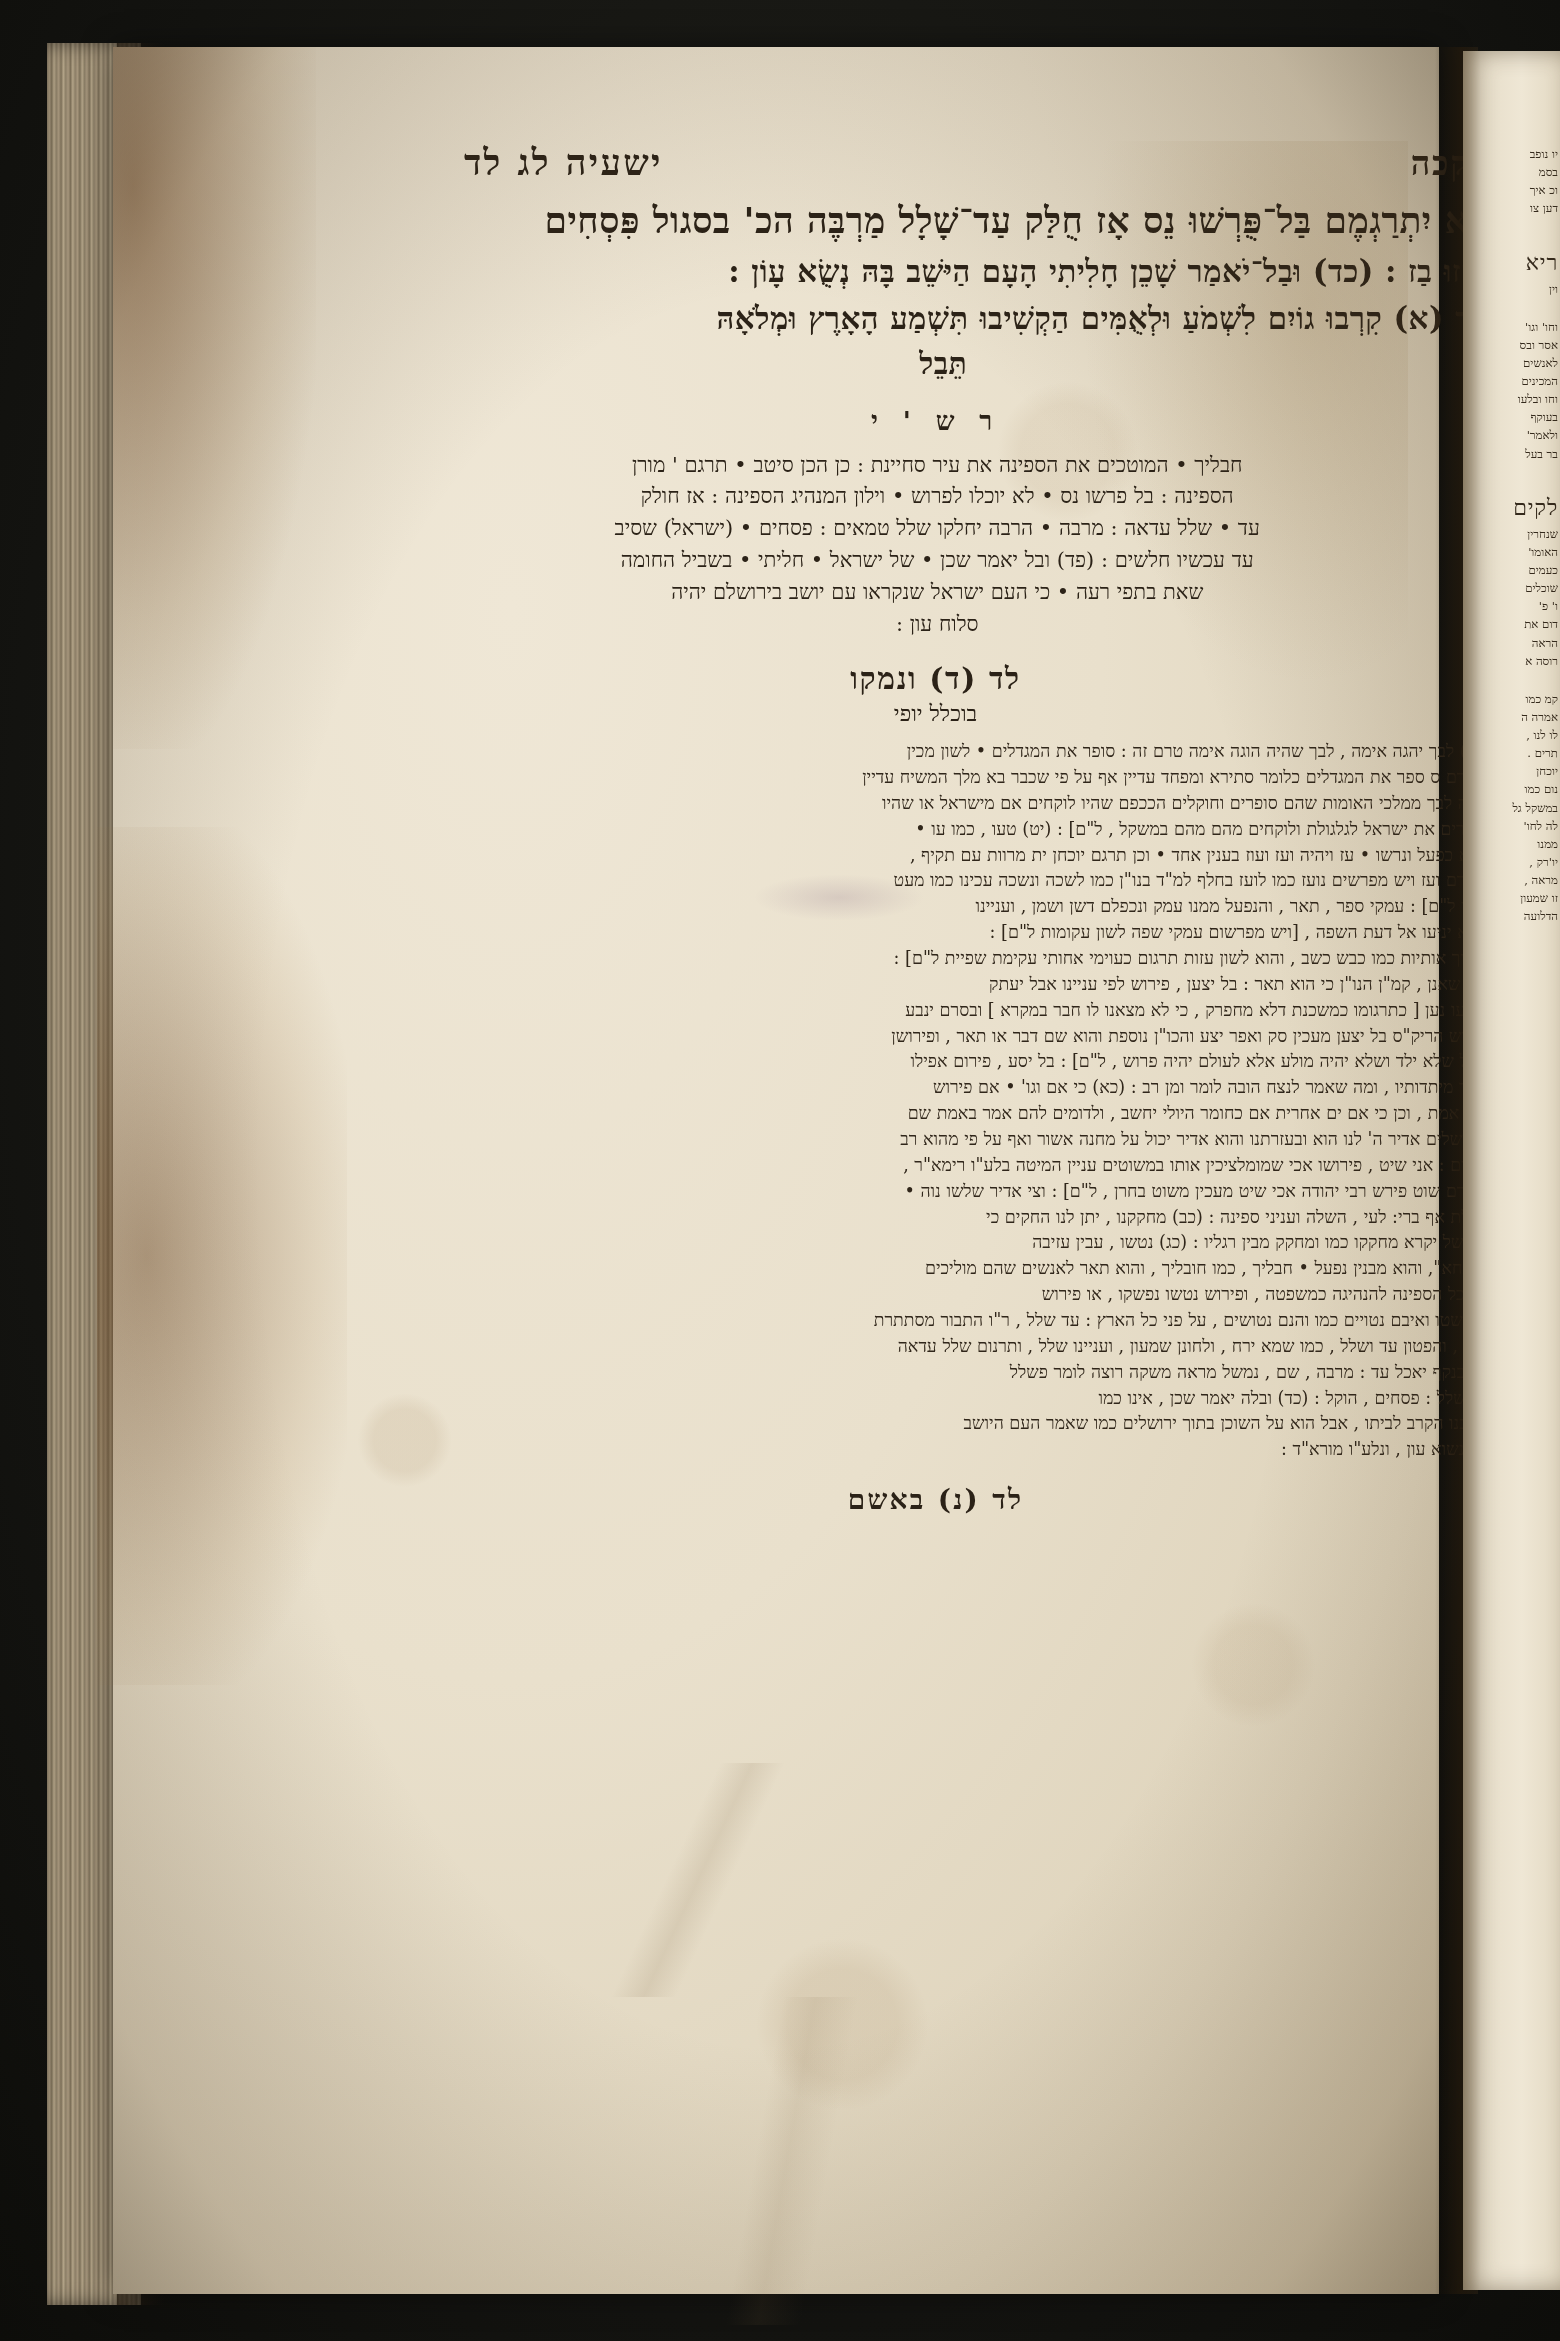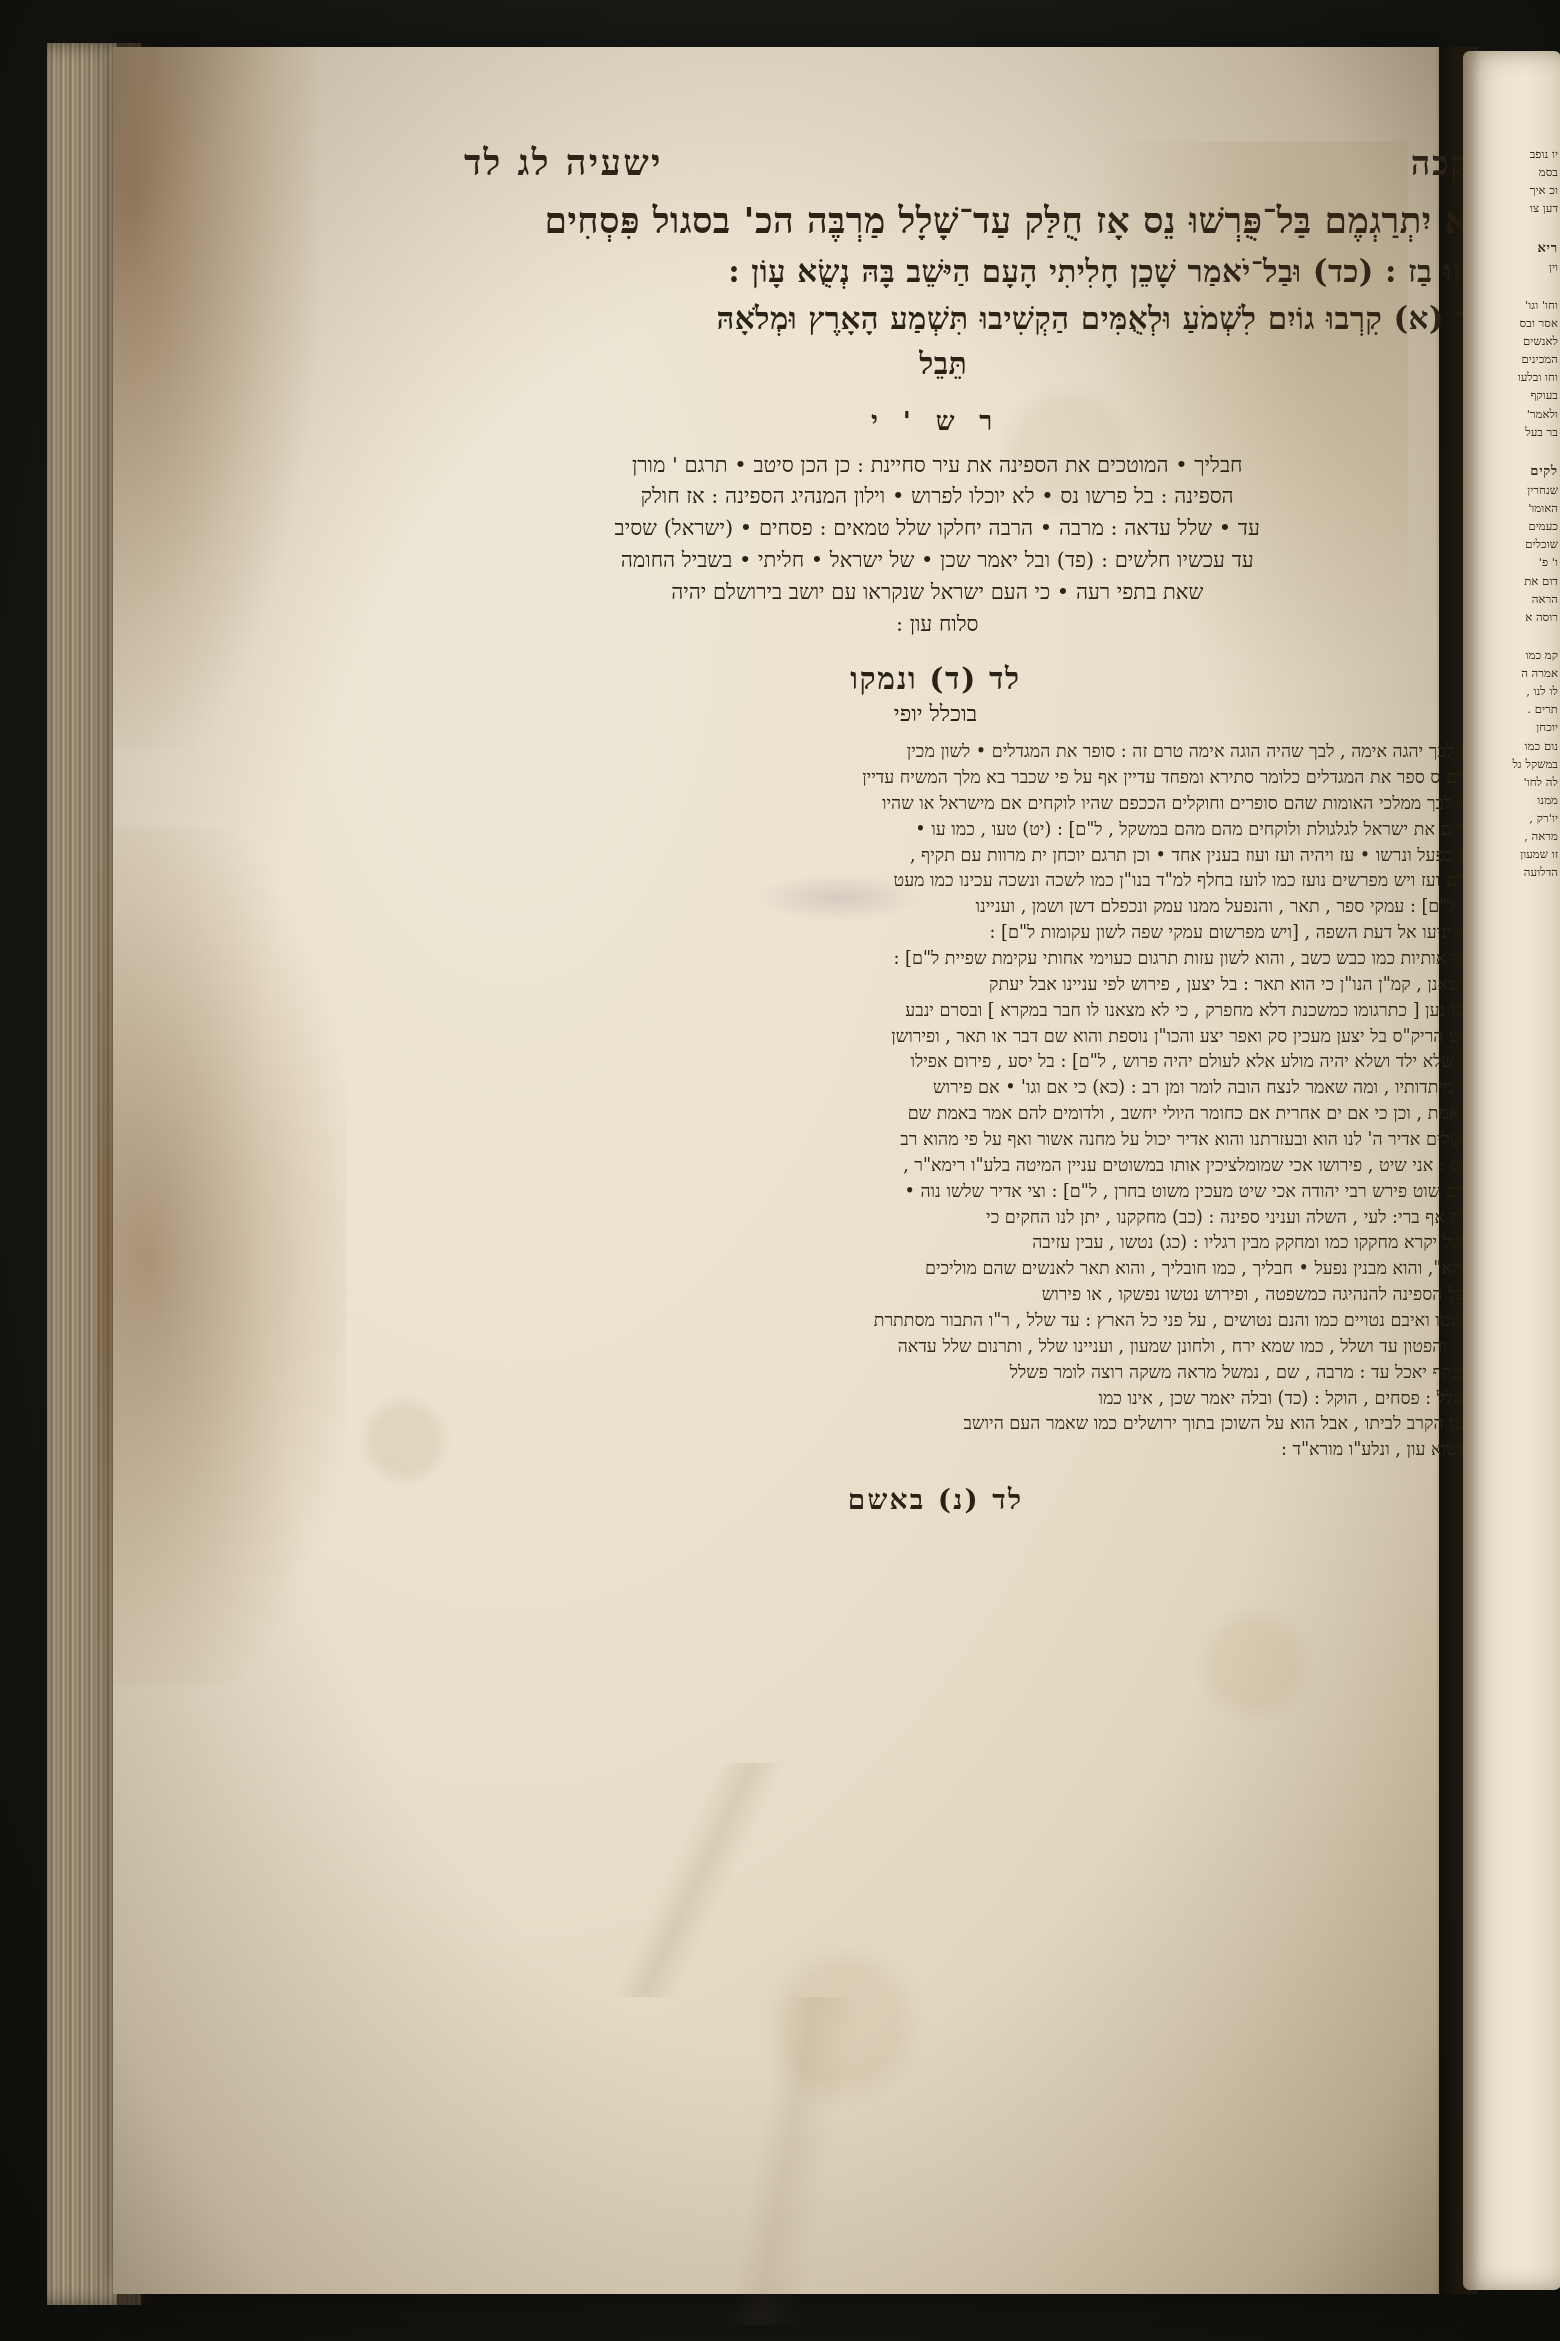--- a/index.html
+++ b/index.html
@@ -101,21 +101,20 @@
   .page-right {
     position: absolute;
     left: 1463px;
     top: 51px;
     width: 98px;
     height: 2239px;
     background:
       linear-gradient(to right, #b9ac92 0%, #e6ddc9 18%, #efe7d5 60%, #e2d8c2 100%);
     box-shadow: inset 11px 0 23.4px rgba(60,45,25,0.45);
     overflow: hidden;
-    border-radius: 7px;
   }
   .gutter-dark {
     position: absolute;
     left: 1435px;
     top: 47px;
     width: 43px;
     height: 2247px;
     background: linear-gradient(to right, rgba(0,0,0,0.0), rgba(35,25,12,0.75) 60%, rgba(60,45,25,0.35));
   }
 
@@ -223,21 +222,21 @@
     left: 11px;
     top: 94px;
     width: 84px;
     direction: rtl;
     text-align: right;
     font-size: 11.7px;
     line-height: 1.55;
     color: #352a1c;
   }
   .rp-col .line { display: block; white-space: nowrap; overflow: hidden; }
-  .rp-col .big { font-size: 13px; font-weight: bold; letter-spacing: 0.8px; }
+  .rp-col .big { font-size: 22px; font-weight: normal; letter-spacing: 0.8px; margin-top: 8px; }
   .rp-gap { height: 20px; }
 
   
   .vignette {
     position: absolute;
     inset: 0;
     pointer-events: none;
     background:
       radial-gradient(ellipse at 50% 50%, rgba(0,0,0,0) 55%, rgba(70,50,25,0.22) 88%, rgba(50,35,15,0.38) 100%);
   }

